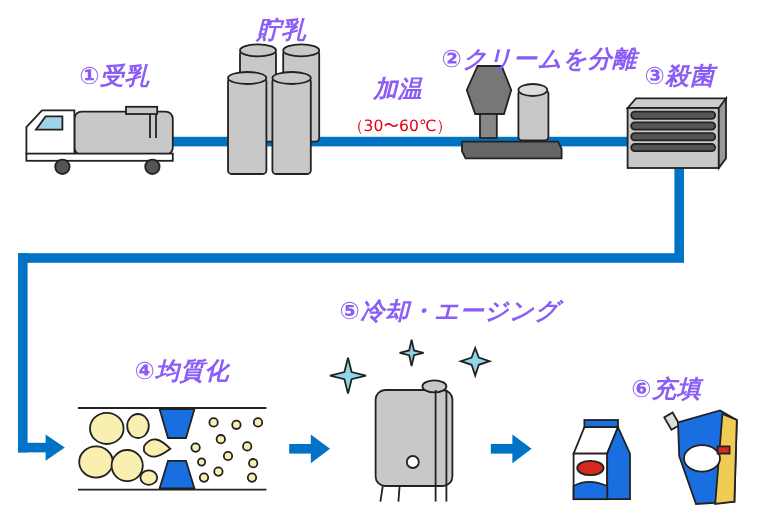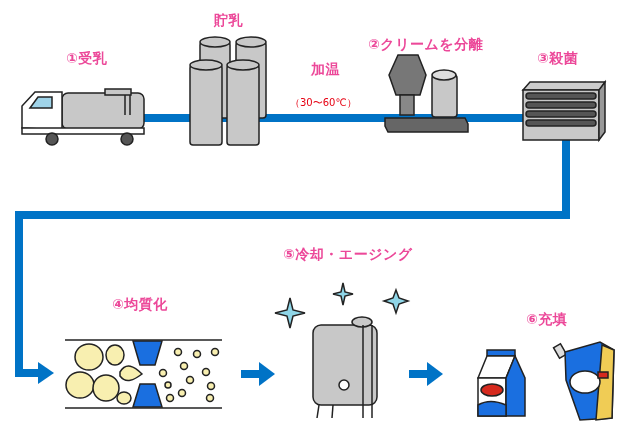--- a/index.html
+++ b/index.html
@@ -1,18 +1,18 @@
 <!DOCTYPE html>
 <html><head>
 <meta charset="utf-8">
 <style>
   html,body{margin:0;padding:0;background:#fff;}
   body{width:640px;height:438px;position:relative;overflow:hidden;font-family:"DejaVu Sans",sans-serif;}
-  .lbl{position:absolute;color:#ec4899;font-size:14px;font-weight:bold;white-space:nowrap;letter-spacing:0.5px;}
-  .sub{position:absolute;color:#e60012;font-size:10px;white-space:nowrap;text-align:right;}
+  .lbl{position:absolute;color:#8b5cf6;font-size:20px;font-weight:bold;white-space:nowrap;letter-spacing:0.5px;font-style:italic;}
+  .sub{position:absolute;color:#e60012;font-size:13px;white-space:nowrap;text-align:right;}
   svg.stage{position:absolute;left:0;top:0;}
 </style>
 </head>
 <body>
 
 <svg class="stage" width="640" height="438" viewBox="0 0 640 438">
 
   <g fill="#0073c6">
     <rect x="100" y="114" width="470" height="8"></rect>
     <rect x="562" y="120" width="8" height="98"></rect>

